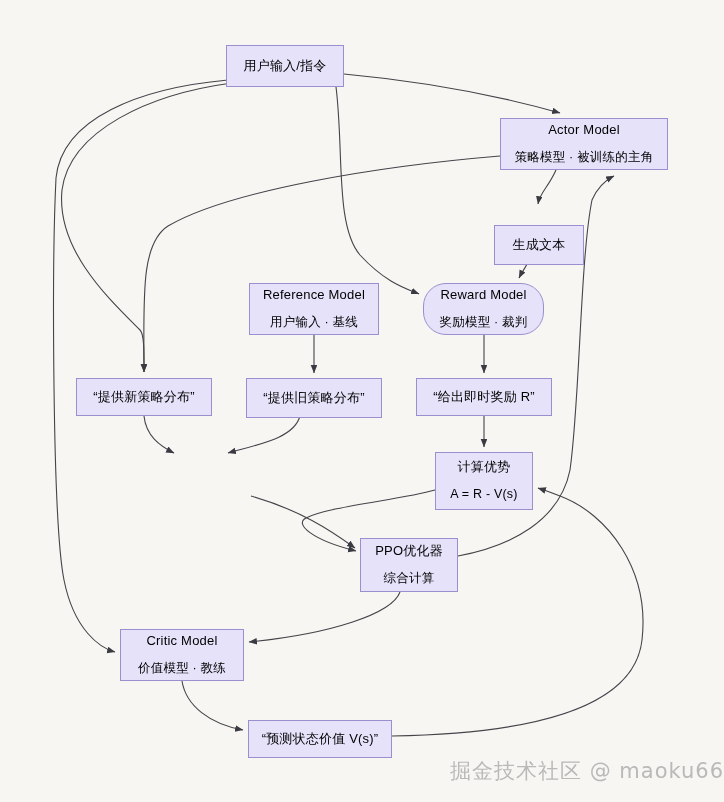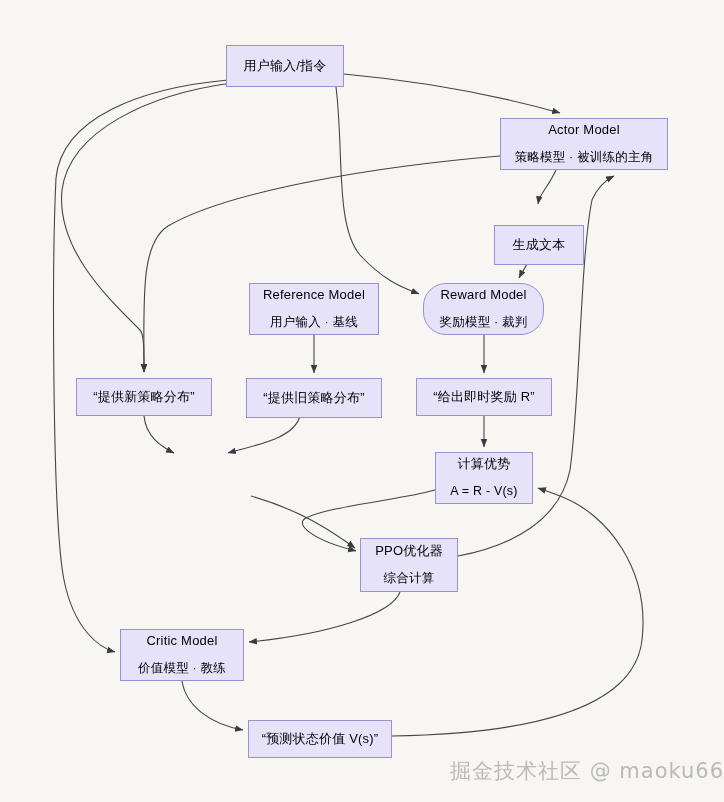--- a/index.html
+++ b/index.html
@@ -137,21 +137,21 @@
 
   <div class="node" style="left:246px; top:378px; width:136px; height:40px;">
     <span class="ln1">“提供旧策略分布”</span>
   </div>
 
   <div class="node" style="left:416px; top:378px; width:136px; height:38px;">
     <span class="ln1">“给出即时奖励 R”</span>
   </div>
 
 
-  <div class="node" style="left:435px; top:452px; width:98px; height:52px;">
+  <div class="node" style="left:435px; top:452px; width:98px; height:58px;">
     <span class="ln1">计算优势</span>
     <span class="ln2">A = R - V(s)</span>
   </div>
 
   <div class="node" style="left:360px; top:538px; width:98px; height:54px;">
     <span class="ln1">PPO优化器</span>
     <span class="ln2">综合计算</span>
   </div>
 
   <div class="node" style="left:120px; top:629px; width:124px; height:52px;">

